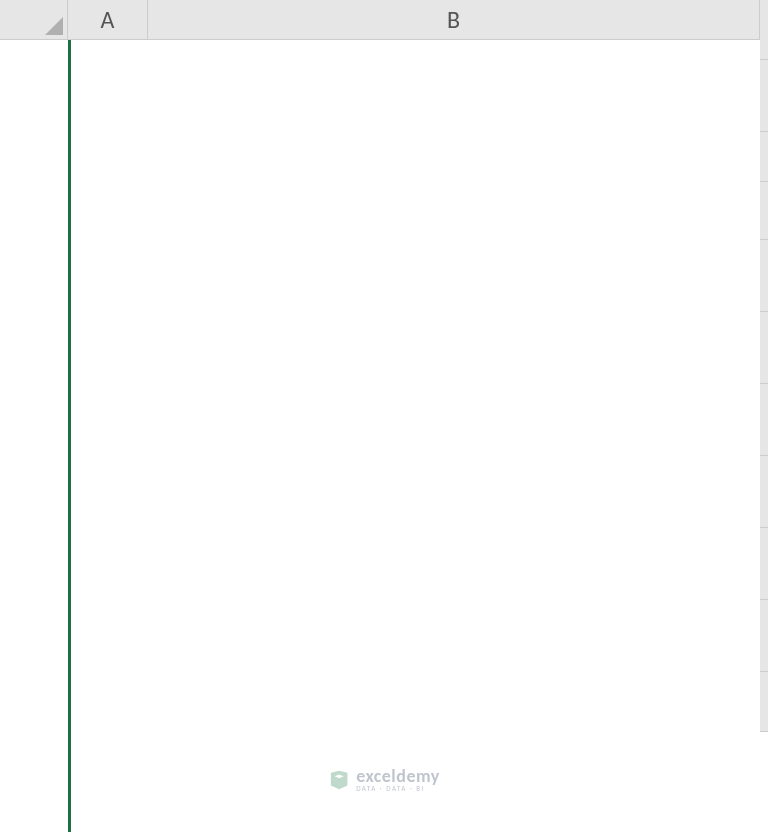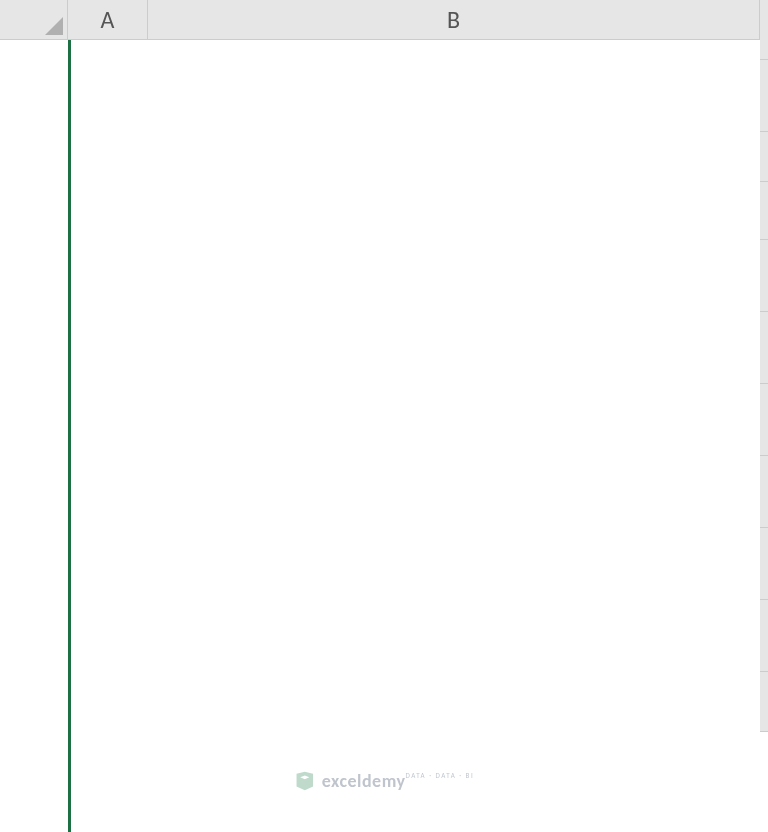--- a/index.html
+++ b/index.html
@@ -98,20 +98,21 @@
       gap: 6px;
       opacity: 0.32;
       z-index: 10;
     }
     .watermark-icon {
       width: 22px;
       height: 22px;
     }
     .watermark-text {
       display: flex;
+      flex-direction: column;
       line-height: 1;
     }
     .watermark-main {
       font-size: 18px;
       font-weight: bold;
       color: #3a4a66;
       letter-spacing: 0.5px;
     }
     .watermark-sub {
       font-size: 7px;

